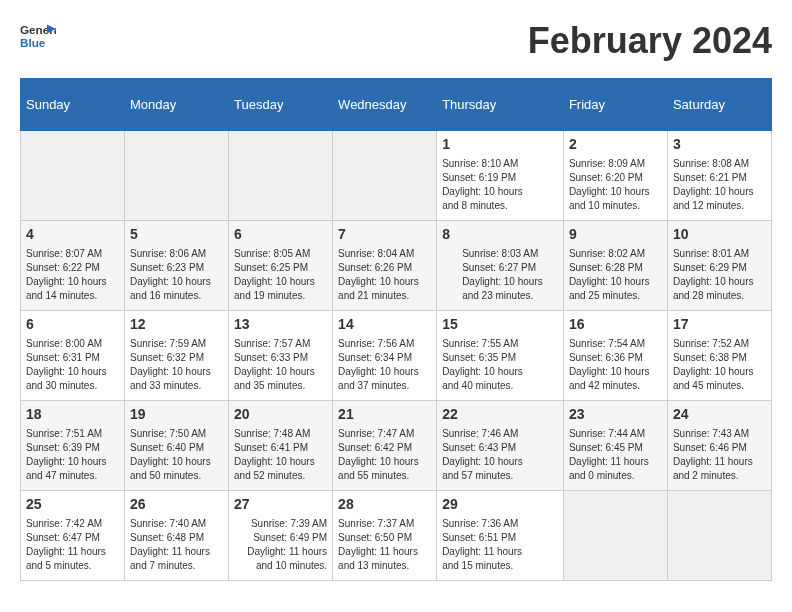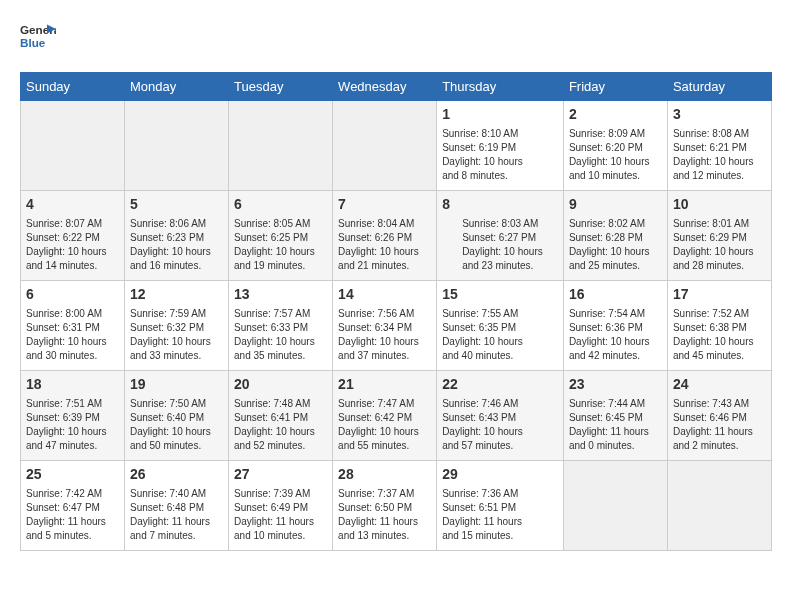--- a/index.html
+++ b/index.html
@@ -39,21 +39,21 @@
     }
     table {
       width: 100%;
       border-collapse: collapse;
       font-size: 11px;
     }
     th {
       background-color: #2c6bb0;
       color: #fff;
       text-align: left;
-      padding: 6px 5px;
+      padding: 18px 5px;
       font-size: 13px;
       font-weight: normal;
       border: 1px solid #2c6bb0;
     }
     td {
       border: 1px solid #ccc;
       vertical-align: top;
       padding: 4px 5px;
       min-height: 80px;
       height: 90px;
@@ -82,20 +82,21 @@
 
 <div class="header-area">
   <div class="logo">
     <svg class="logo-icon" viewBox="0 0 40 40">
       <text x="0" y="16" font-size="13" font-weight="bold" fill="#333">General</text>
       <text x="0" y="30" font-size="13" font-weight="bold" fill="#2c6bb0">Blue</text>
       <polygon points="30,5 40,10 30,15" fill="#2c6bb0"></polygon>
     </svg>
   </div>
   <div class="title-area">
+    <div class="main-title">February 2024</div>
   </div>
 </div>
 
 <table>
   <thead>
     <tr id="header-row">
         <th>Sunday</th>
         <th>Monday</th>
         <th>Tuesday</th>
         <th>Wednesday</th>
@@ -295,21 +296,21 @@
         </td>
         <td>
           <span class="day-num">26</span>
           <div class="day-info" style="white-space: pre-line;">Sunrise: 7:40 AM
 Sunset: 6:48 PM
 Daylight: 11 hours
 and 7 minutes.</div>
         </td>
         <td>
           <span class="day-num">27</span>
-          <div class="day-info" style="white-space: pre-line;">Sunrise: 7:39 AM
+          <div class="day-info" style="white-space: pre-line; text-align: right;">Sunrise: 7:39 AM
 Sunset: 6:49 PM
 Daylight: 11 hours
 and 10 minutes.</div>
         </td>
         <td>
           <span class="day-num">28</span>
           <div class="day-info" style="white-space: pre-line;">Sunrise: 7:37 AM
 Sunset: 6:50 PM
 Daylight: 11 hours
 and 13 minutes.</div>

